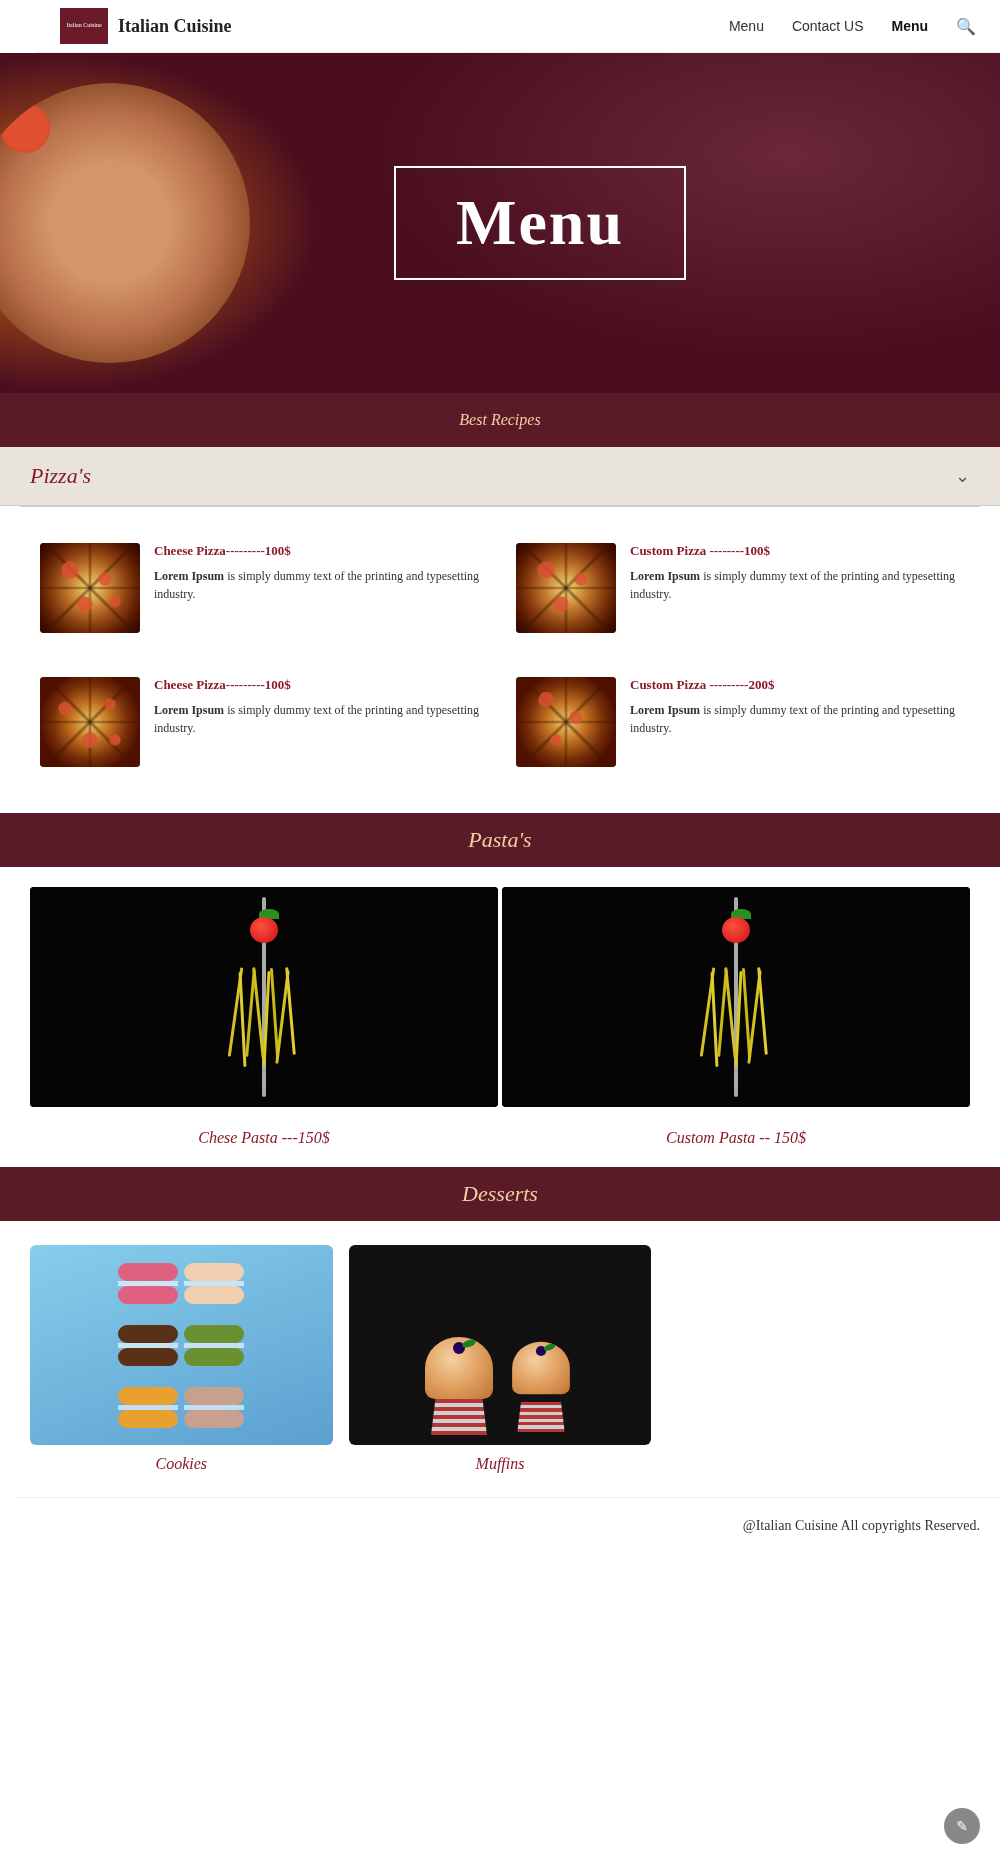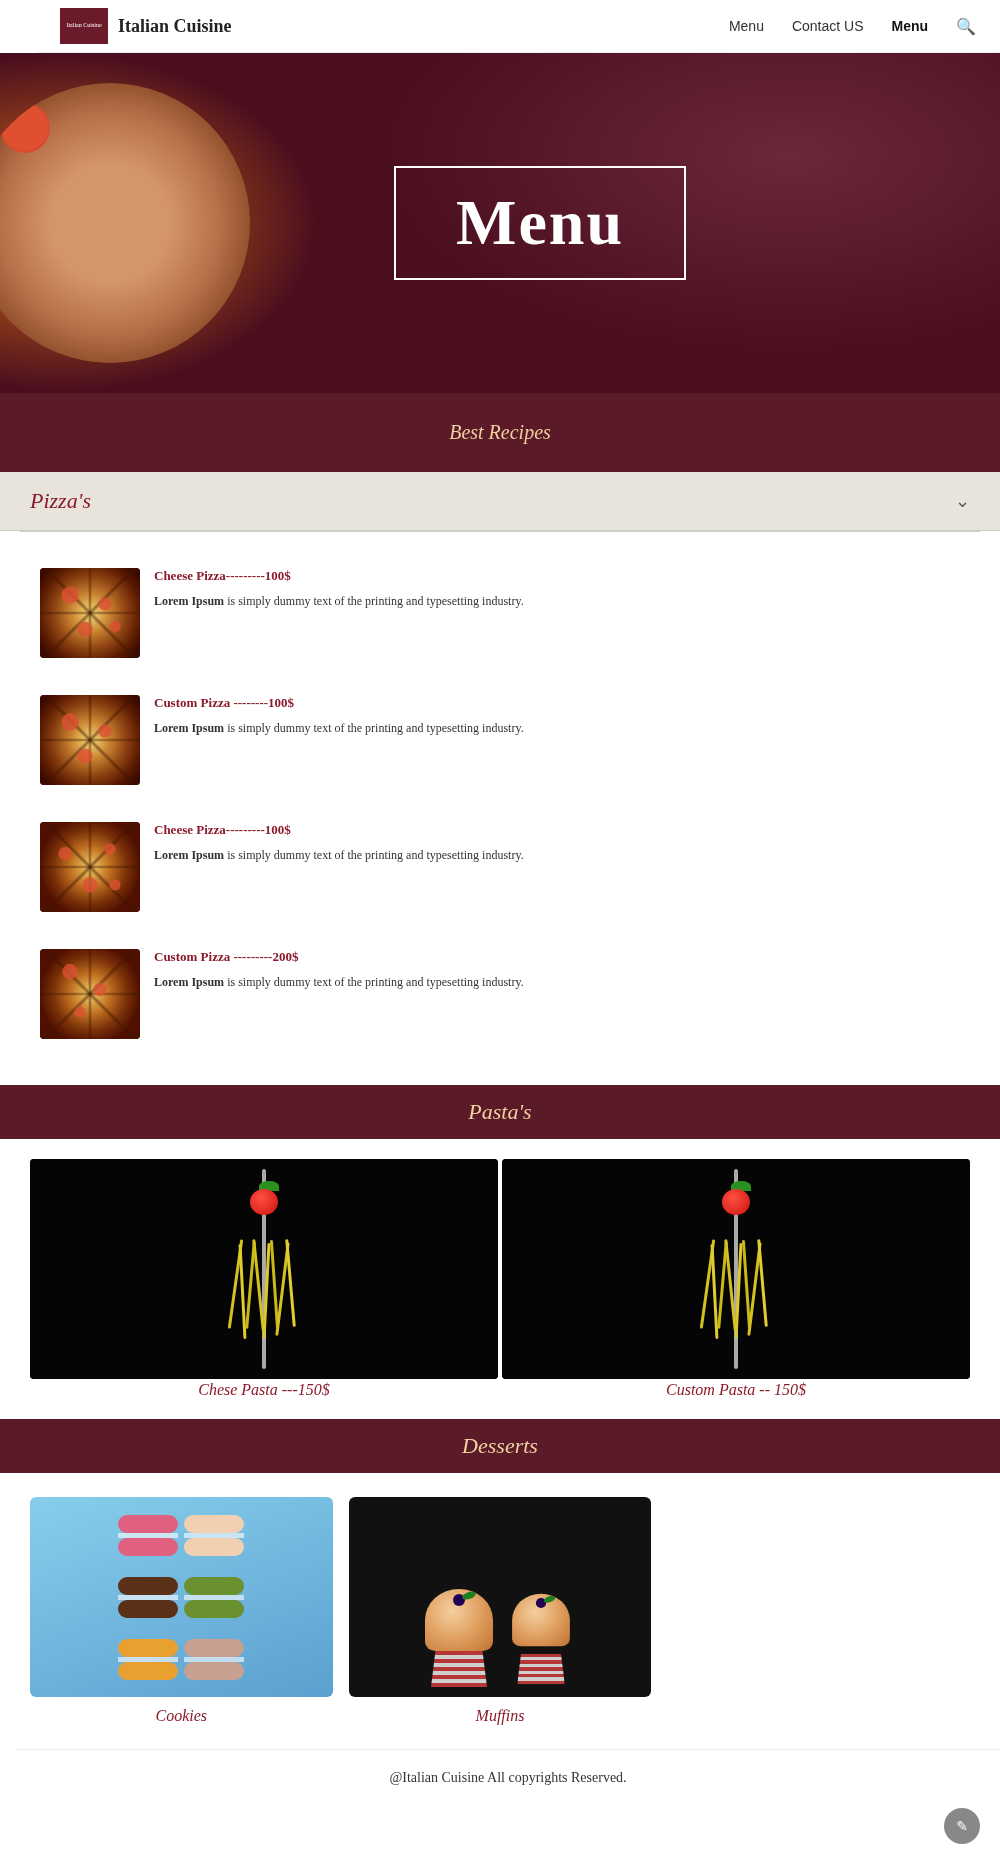--- a/index.html
+++ b/index.html
@@ -122,22 +122,22 @@
       color: #fff;
       font-family: Georgia, serif;
       letter-spacing: 2px;
     }
 
     
     .best-recipes-bar {
       background: #5a1a28;
       color: #f0d0a0;
       text-align: center;
-      padding: 28px;
-      font-size: 20px;
+      padding: 18px;
+      font-size: 16px;
       font-style: italic;
       font-family: Georgia, serif;
     }
 
     
     .pizza-section-header {
       background: #e8e4dc;
       display: flex;
       align-items: center;
       justify-content: space-between;
@@ -155,22 +155,22 @@
       color: #555;
     }
     .pizza-divider {
       border: none;
       border-top: 1px solid #ccc;
       margin: 0 20px;
     }
 
     .pizza-grid {
       display: grid;
-      grid-template-columns: 1fr;
-      gap: 5px;
+      grid-template-columns: 1fr 1fr;
+      gap: 12px;
       padding: 20px 30px 30px;
       background: #fff;
     }
     .pizza-item {
       display: flex;
       gap: 14px;
       padding: 16px 10px;
     }
 
     .pizza-info { flex: 1; }
@@ -203,21 +203,21 @@
       display: grid;
       grid-template-columns: 1fr 1fr;
       gap: 4px;
       padding: 20px 30px;
       background: #fff;
     }
     .pasta-item {
       display: flex;
       flex-direction: column;
       align-items: center;
-      gap: 2px;
+      gap: 22px;
     }
     .pasta-img {
       width: 100%;
       height: 220px;
       background: #000;
       border-radius: 4px;
       overflow: hidden;
       display: flex;
       align-items: center;
       justify-content: center;
@@ -263,21 +263,21 @@
       font-size: 16px;
       color: #8b1a2a;
       font-style: italic;
       text-align: center;
     }
 
     
     .footer {
       background: #fff;
       border-top: 1px solid #eee;
-      text-align: center;
+      text-align: right;
       padding: 20px;
       color: #333;
       font-size: 14px;
       margin-left: 16px;
     }
     .footer-edit {
       position: fixed;
       bottom: 20px;
       right: 20px;
       width: 36px;

